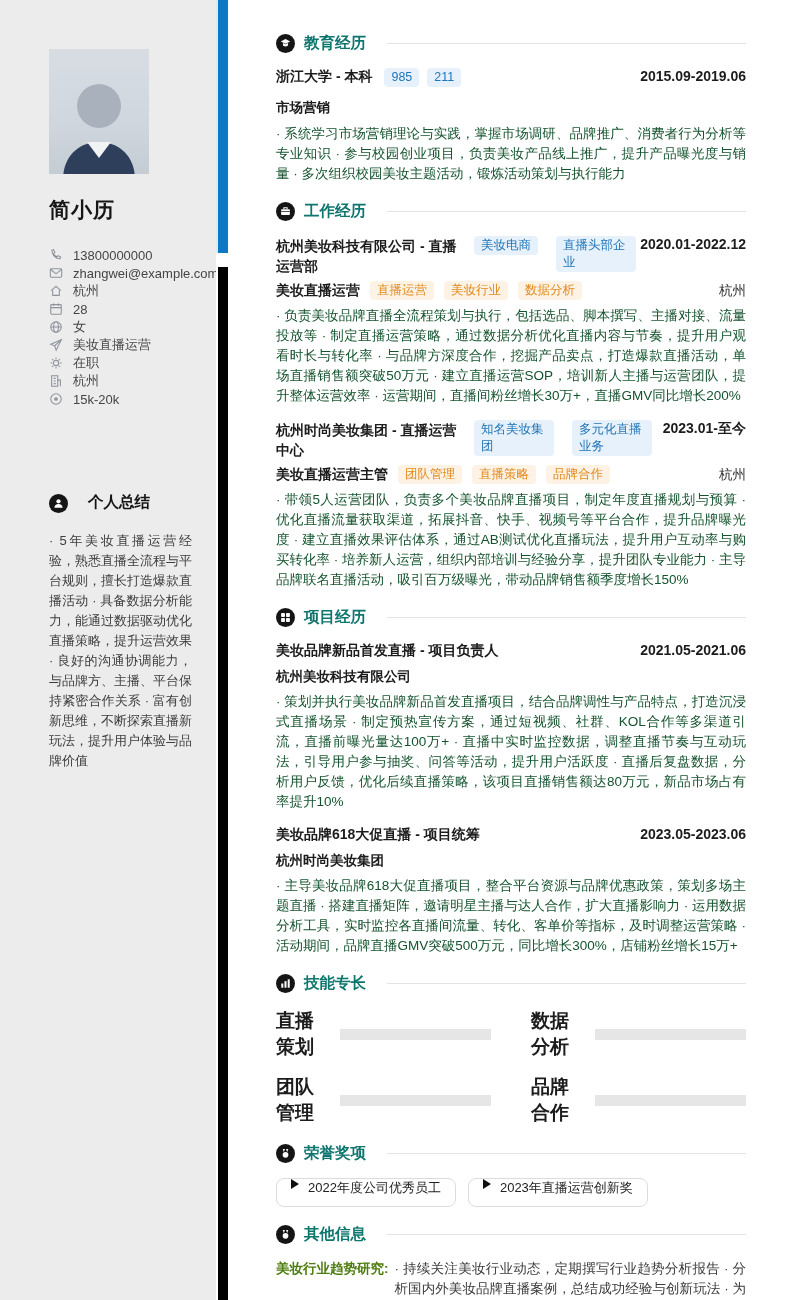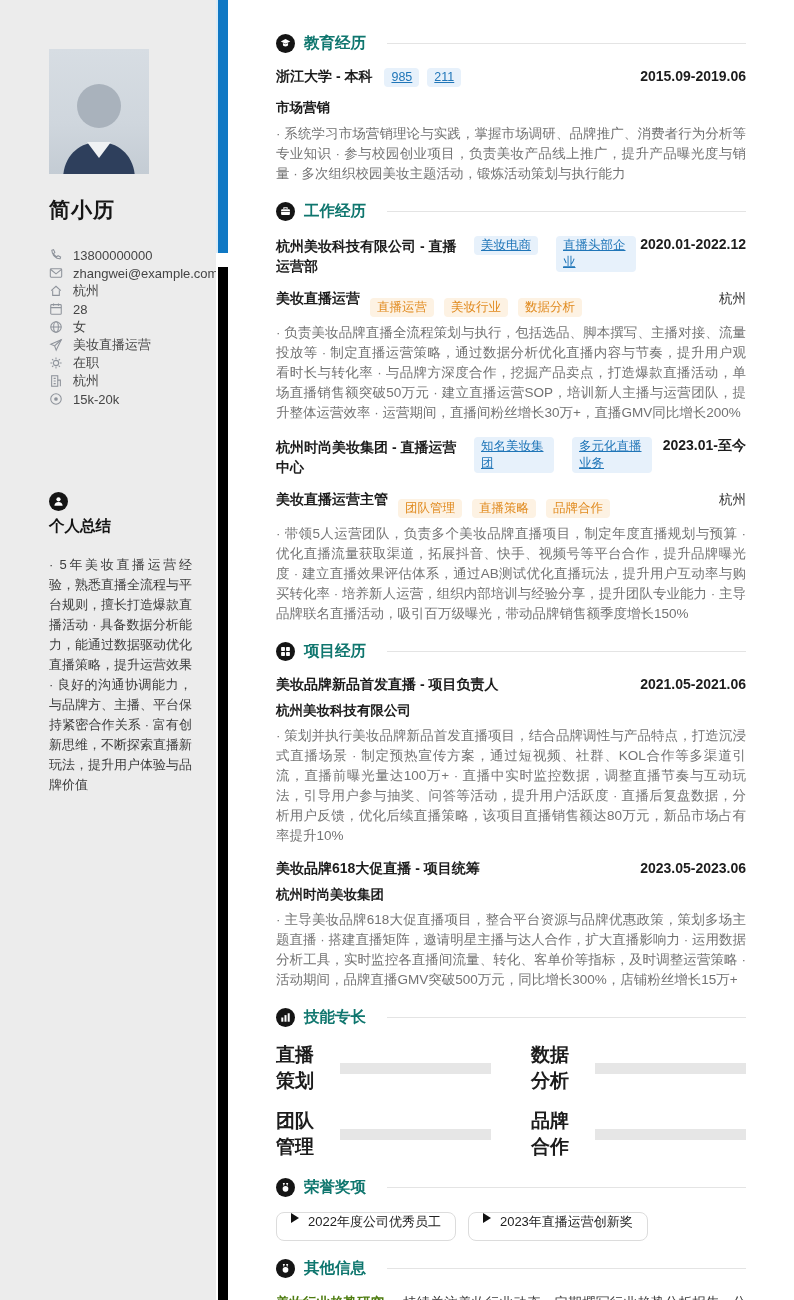--- a/index.html
+++ b/index.html
@@ -21,21 +21,21 @@
   }
   .photo svg { position:absolute; bottom:-6px; left:0; }
   .name { margin-top:22px; font-size:21px; font-weight:bold; color:#161616; letter-spacing:1px; }
   .contacts { margin-top:22px; display:flex; flex-direction:column; }
   .contact { display:flex; align-items:center; gap:10px; height:18px; }
   .contact .cicon { width:14px; height:14px; flex-shrink:0; display:flex; }
   .contact .cicon svg { width:14px; height:14px; stroke:#8e939b; fill:none; stroke-width:1.2; }
   .contact .cval { font-size:13px; color:#454545; white-space:nowrap; }
 
   .side-sec { margin-top:84px; }
-  .side-sec-head { display:flex; align-items:flex-start; gap:5px;flex-direction:column; }
+  .side-sec-head { display:flex; align-items:flex-end; gap:20px; }
   .sec-badge {
     width:19px; height:19px; border-radius:50%; background:#151515;
     display:flex; align-items:center; justify-content:center; flex-shrink:0;
   }
   .sec-badge svg { width:11px; height:11px; fill:#fff; }
   .side-sec-title { font-size:15.5px; font-weight:bold; color:#141414; }
   .side-summary { margin-top:18px; font-size:13px; line-height:20px; color:#3d3d3d; text-align:justify; }
 
   
   .divider { width:14px; flex-shrink:0; background:#fff; display:flex; flex-direction:column; }
@@ -43,29 +43,29 @@
   .div-gap   { height:14px; }
   .div-black { flex:1; width:10px; margin-left:2px; background:#000; }
 
   
   .main { flex:1; padding:33px 48px 0 46px; background:#fff; }
 
   .sec-header { display:flex; align-items:center; gap:9px; margin-bottom:14px; }
   .sec-title { font-size:15.5px; font-weight:bold; color:#0f766e; white-space:nowrap; }
   .sec-rule { flex:1; height:1px; background:#e4e4e4; margin-left:12px; }
 
-  .bullets { font-size:13.5px; line-height:20px; color:#737373; text-align:justify; }
+  .bullets { font-size:13.5px; line-height:20px; color:#14532d; text-align:justify; }
 
   .badge-blue {
     background:#e7f1fb; color:#2076b8; font-size:12.5px; line-height:17px;
-    padding:1px 7px; border-radius:4px; display:inline-block;text-decoration:underline;
+    padding:1px 7px; border-radius:4px; display:inline-block;
   }
   .badge-orange {
     background:#fdf2e3; color:#e08a1e; font-size:12.5px; line-height:17px;
-    padding:1px 7px; border-radius:4px; display:inline-block; white-space:nowrap;margin-top:17px;
+    padding:1px 7px; border-radius:4px; display:inline-block; white-space:nowrap;
   }
 
   
   .edu-head { display:flex; align-items:flex-start; margin-bottom:12px; }
   .edu-school { font-size:14px; font-weight:bold; color:#1c1c1c; }
   .edu-badges { display:flex; gap:8px; margin-left:12px; }
   .head-date { margin-left:auto; font-size:14px; font-weight:bold; color:#1c1c1c; white-space:nowrap; }
   .edu-major { font-size:13.5px; font-weight:bold; color:#1c1c1c; margin-bottom:7px; }
   .section { margin-bottom:17px; }
 

